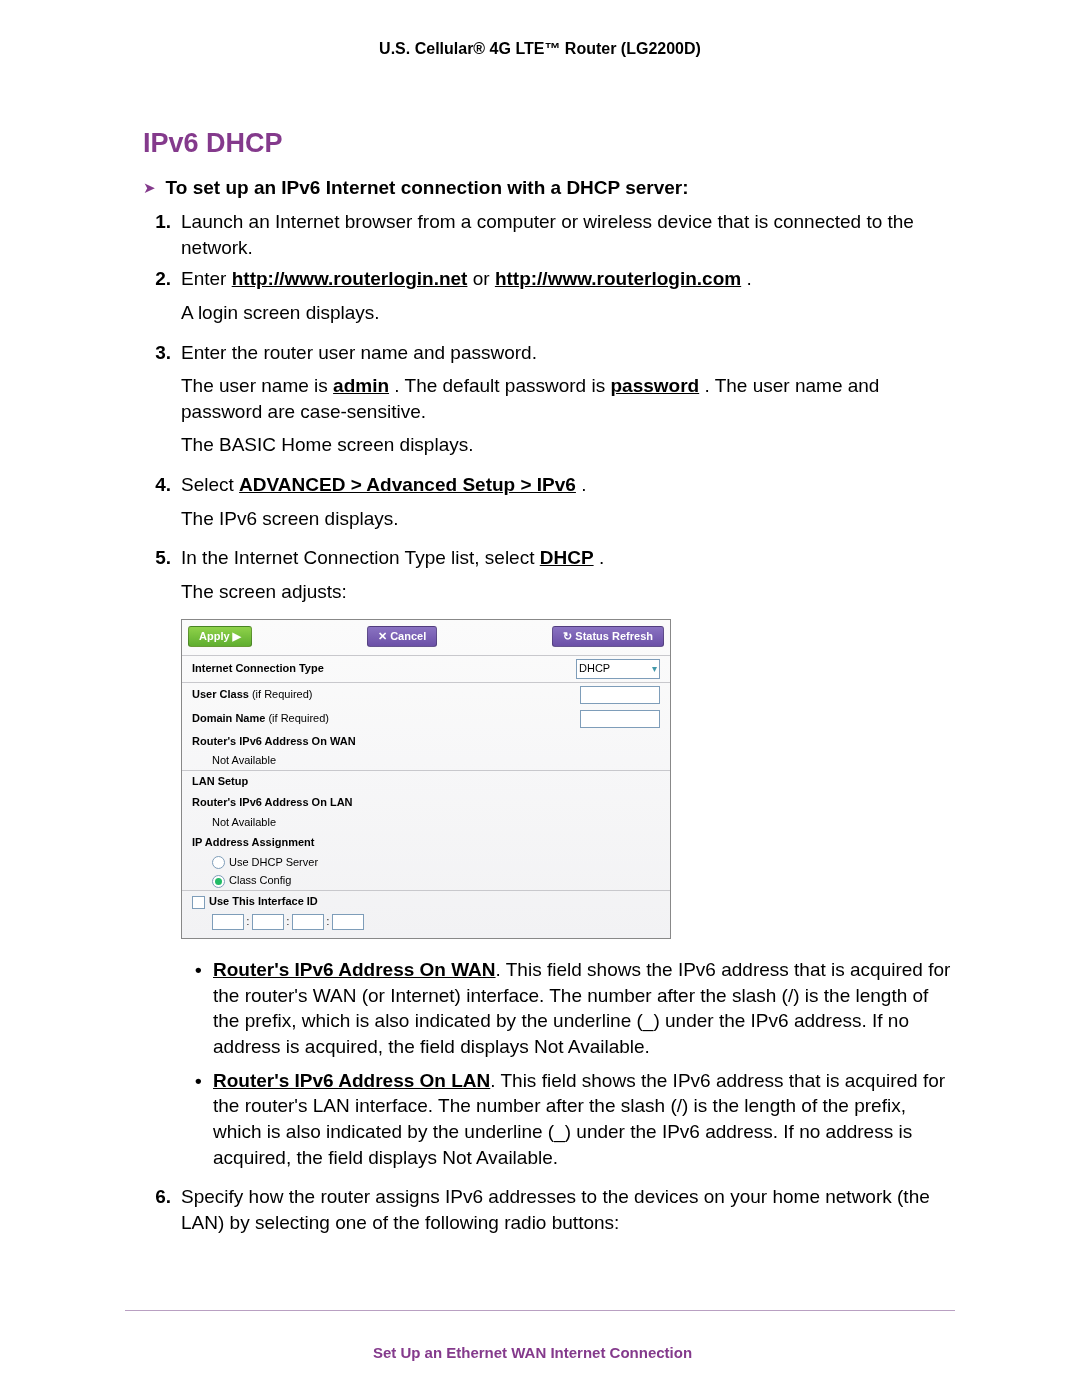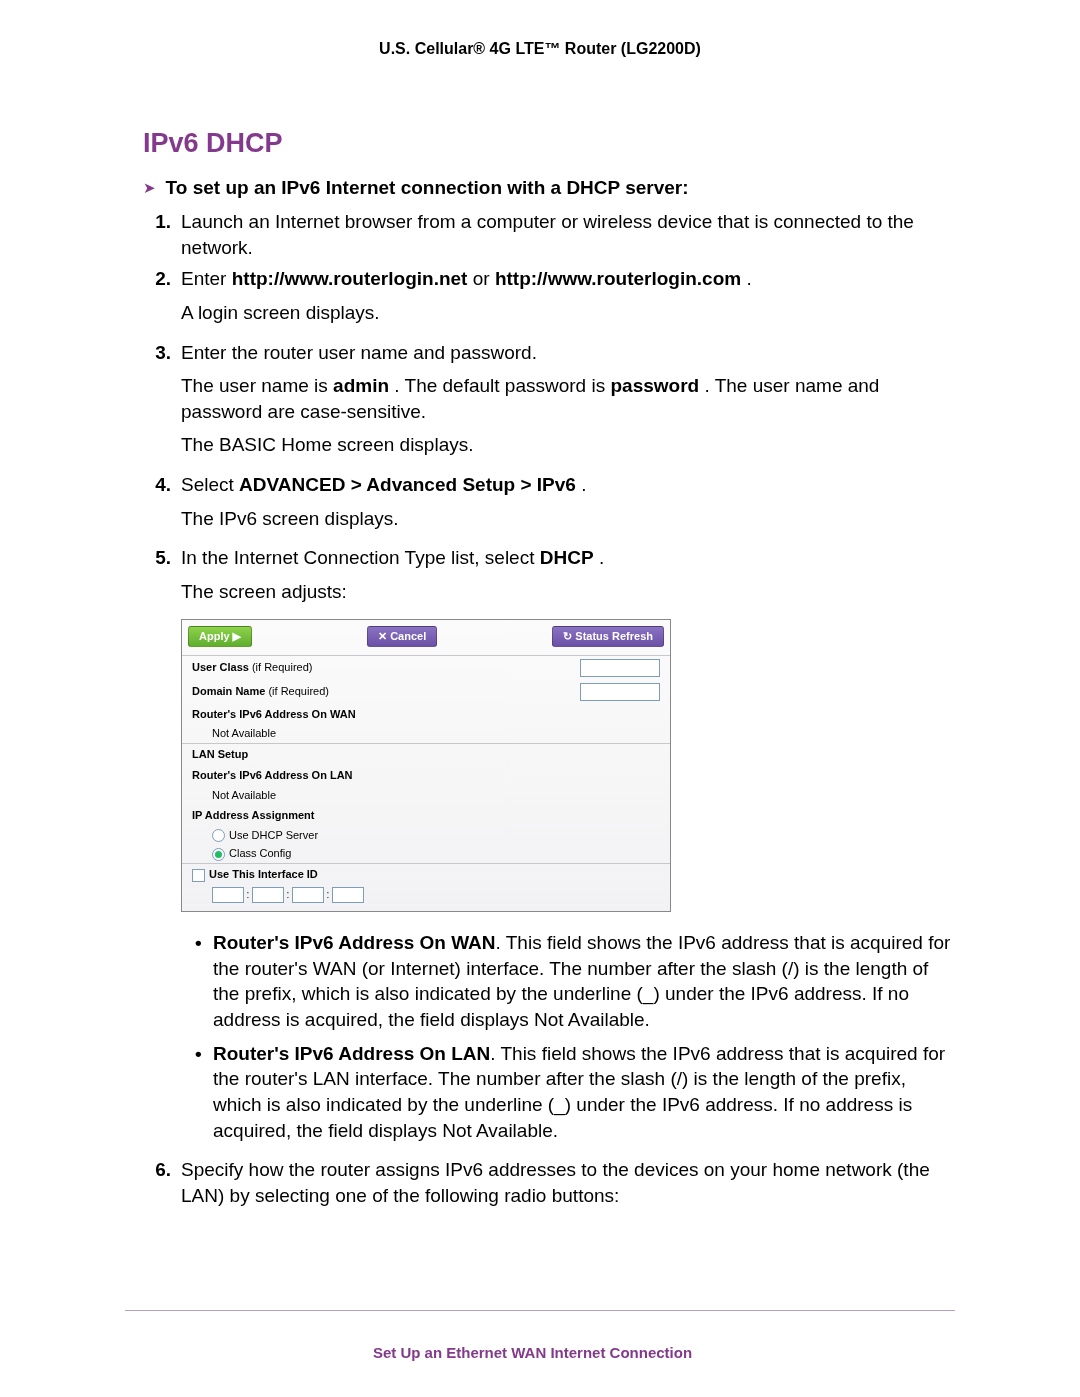--- a/index.html
+++ b/index.html
@@ -62,21 +62,21 @@
     text-align: right;
     margin-right: 10px;
   }
   .step-body {
     flex: 1;
   }
   .para {
     margin-top: 8px;
     margin-bottom: 8px;
   }
-  .bold { font-weight: bold; }
+  .bold { font-weight: bold; text-decoration: underline; }
   .bullets { margin-top: 6px; }
   .bullet-row {
     display: flex;
     margin-bottom: 8px;
     margin-left: 14px;
   }
   .bullet-dot {
     width: 18px;
     flex: 0 0 18px;
     font-weight: bold;
@@ -251,20 +251,27 @@
         <div class="para">The screen adjusts:</div>
 
         
         <div class="panel">
           <div class="panel-btnbar">
             <span class="pbtn pbtn-green">Apply ▶</span>
             <span class="pbtn pbtn-purple">✕ Cancel</span>
             <span class="pbtn pbtn-purple">↻ Status Refresh</span>
           </div>
           <div class="prow">
+            <span class="plabel">Internet Connection Type</span>
+            <span class="pselect">
+              <span>DHCP</span>
+              <span class="chev">▾</span>
+            </span>
+          </div>
+          <div class="prow">
             <span class="plabel">
               <span>User Class</span><span class="thin">  (if Required)</span>
             </span>
             <span class="pinput"></span>
           </div>
           <div class="prow noborder">
             <span class="plabel">
               <span>Domain Name</span><span class="thin">  (if Required)</span>
             </span>
             <span class="pinput"></span>

